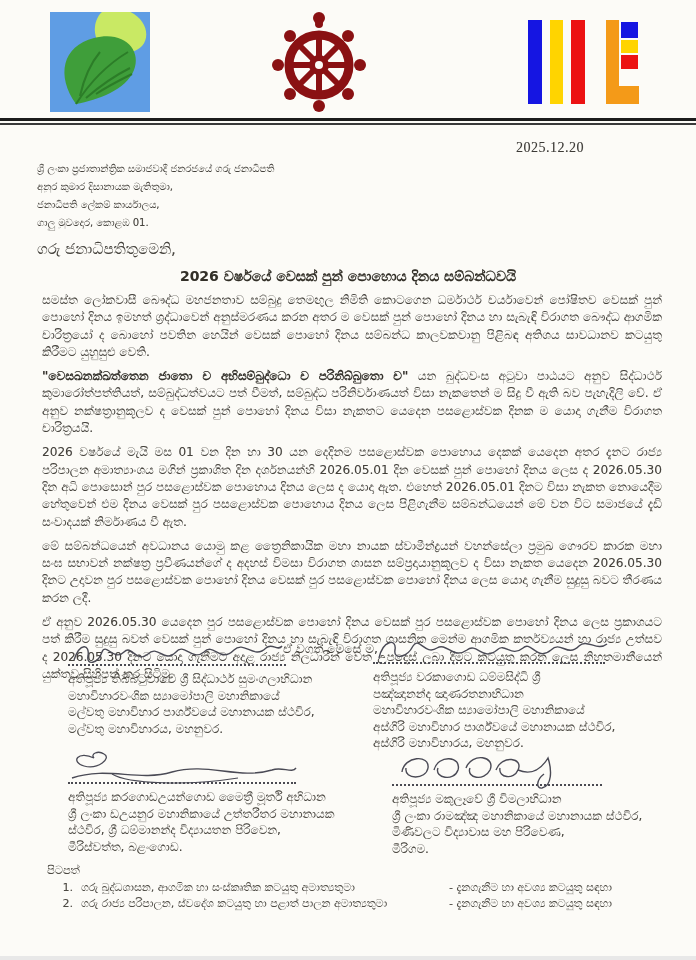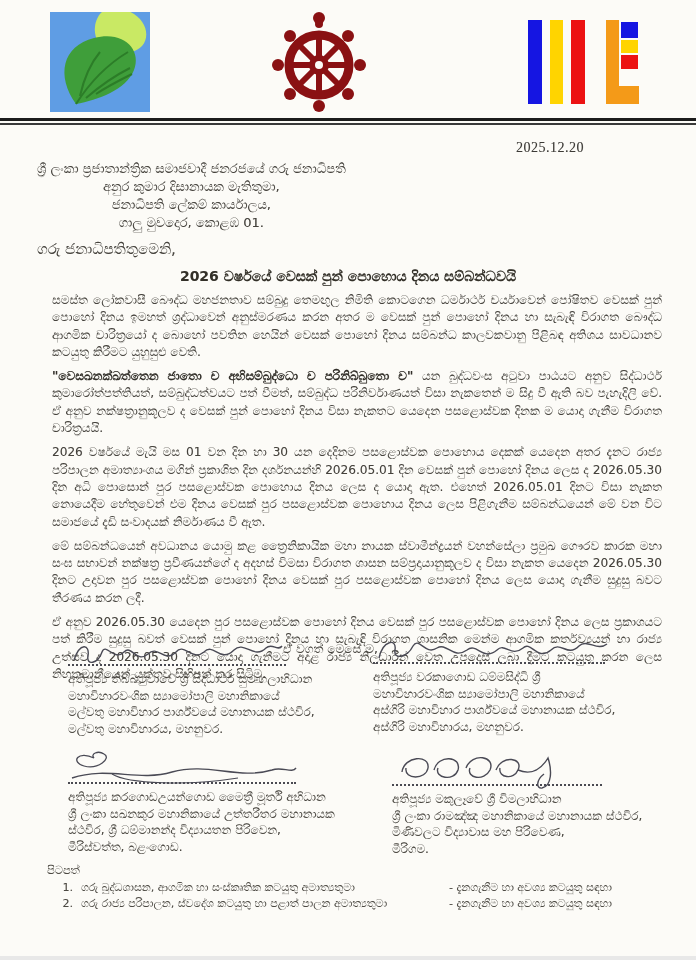--- a/index.html
+++ b/index.html
@@ -24,32 +24,32 @@
   .rule{position:absolute;left:0;right:0;top:118px;}
   .rule .r1{height:3px;background:#1c1c1c;}
   .rule .r2{height:2px;background:#fcfbf7;}
   .rule .r3{height:2px;background:#3a3a3a;}
   
   .date{
     position:absolute;top:140px;right:112px;
     font-family:"Liberation Serif","DejaVu Serif",serif;
     font-size:14px;color:#3c3a36;letter-spacing:0.5px;
   }
-  .recipient{position:absolute;top:160px;left:37px;font-size:13px;line-height:18px;text-align:center;}
+  .recipient{position:absolute;top:160px;left:37px;font-size:10px;line-height:18px;}
   .salutation{position:absolute;top:240px;left:37px;font-size:15px;}
   .subject{
     position:absolute;top:268px;left:0;right:0;
     text-align:center;font-weight:bold;font-size:14px;color:#333028;
   }
   
   .body-text{
     position:absolute;top:292px;left:36px;width:626px;
     font-size:12.1px;line-height:17.3px;text-align:justify;
   }
-  .body-text p{margin:0 0 7px 16px;}
+  .body-text p{margin:0 0 7px 6px;}
   .bold-lead{font-weight:bold;color:#33302a;}
   .closing{position:absolute;top:642px;left:283px;font-size:12.2px;}
   
   .sig-block{position:absolute;font-size:12px;line-height:16.5px;color:#4a4740;}
   .sig-scrawl{display:block;margin-bottom:-6px;}
   .dotline{border-bottom:2px dotted #4a4a52;margin-bottom:5px;}
   .sig-line{white-space:nowrap;}
   #sig1{top:636px;left:68px;width:300px;}
   #sig2{top:632px;left:373px;width:290px;}
   #sig3{top:748px;left:68px;width:310px;}
@@ -158,34 +158,35 @@
     <div class="sig-line">මල්වතු මහාවිහාර පාර්ශ්වයේ මහානායක ස්ථවිර,</div>
     <div class="sig-line">මල්වතු මහාවිහාරය, මහනුවර.</div>
   </div>
 
   <div class="sig-block" id="sig2">
     <svg class="sig-scrawl" width="240" height="36" viewBox="0 0 240 36">
       <path d="M6 26 C10 8 24 6 22 18 C20 28 34 26 40 14 C46 4 52 24 64 16 C74 10 80 28 94 18 C104 10 110 30 124 18 C132 10 138 26 150 16 C158 8 164 30 178 18 C188 8 194 26 206 14 C214 6 224 20 234 12" fill="none" stroke="#4a4a55" stroke-width="1.4"></path>
     </svg>
     <div class="dotline"></div>
     <div class="sig-line">අතිපූජ්‍ය වරකාගොඩ ධම්මසිද්ධි ශ්‍රී</div>
+    <div class="sig-line">පඤ්ඤානන්ද ඤාණරතනාභිධාන</div>
     <div class="sig-line">මහාවිහාරවංශික ස්‍යාමෝපාලි මහානිකායේ</div>
     <div class="sig-line">අස්ගිරි මහාවිහාර පාර්ශ්වයේ මහානායක ස්ථවිර,</div>
     <div class="sig-line">අස්ගිරි මහාවිහාරය, මහනුවර.</div>
   </div>
 
   <div class="sig-block" id="sig3">
     <svg class="sig-scrawl" width="232" height="40" viewBox="0 0 232 40">
       <path d="M26 10 C10 2 2 14 16 18 C30 22 44 10 36 6 C30 2 22 6 26 10 Z" fill="none" stroke="#4a4a55" stroke-width="1.3"></path>
       <path d="M4 30 C40 18 70 34 104 24 C140 14 170 32 204 22 C214 18 224 26 228 20" fill="none" stroke="#4a4a55" stroke-width="1.4"></path>
       <path d="M44 26 C60 36 120 38 170 30" fill="none" stroke="#4a4a55" stroke-width="1.1"></path>
     </svg>
     <div class="dotline"></div>
     <div class="sig-line">අතිපූජ්‍ය කරගොඩඋයන්ගොඩ මෛත්‍රී මූර්ති අභිධාන</div>
-    <div class="sig-line">ශ්‍රී ලංකා සඛනකුර මහානිකායේ උත්තරීතර මහානායක</div>
+    <div class="sig-line">ශ්‍රී ලංකා ඩඋයනුර මහානිකායේ උත්තරීතර මහානායක</div>
     <div class="sig-line">ස්ථවිර, ශ්‍රී ධම්මානන්ද විද්‍යායතන පිරිවෙන,</div>
     <div class="sig-line">මීරිස්වත්ත, බළංගොඩ.</div>
   </div>
 
   <div class="sig-block" id="sig4">
     <svg class="sig-scrawl" width="212" height="42" viewBox="0 0 212 42">
       <path d="M10 24 C12 8 38 6 36 20 C34 32 12 32 14 20 M42 22 C46 6 70 8 66 22 C62 34 42 30 46 20 M74 20 C80 4 104 8 98 22 C92 34 74 30 78 20 M104 22 C110 6 132 10 126 22 C122 32 106 30 108 20" fill="none" stroke="#4a4a55" stroke-width="1.4"></path>
       <path d="M126 22 C140 28 150 20 156 10 C160 22 160 38 150 40 C144 41 144 32 152 26" fill="none" stroke="#4a4a55" stroke-width="1.4"></path>
     </svg>
     <div class="dotline"></div>

